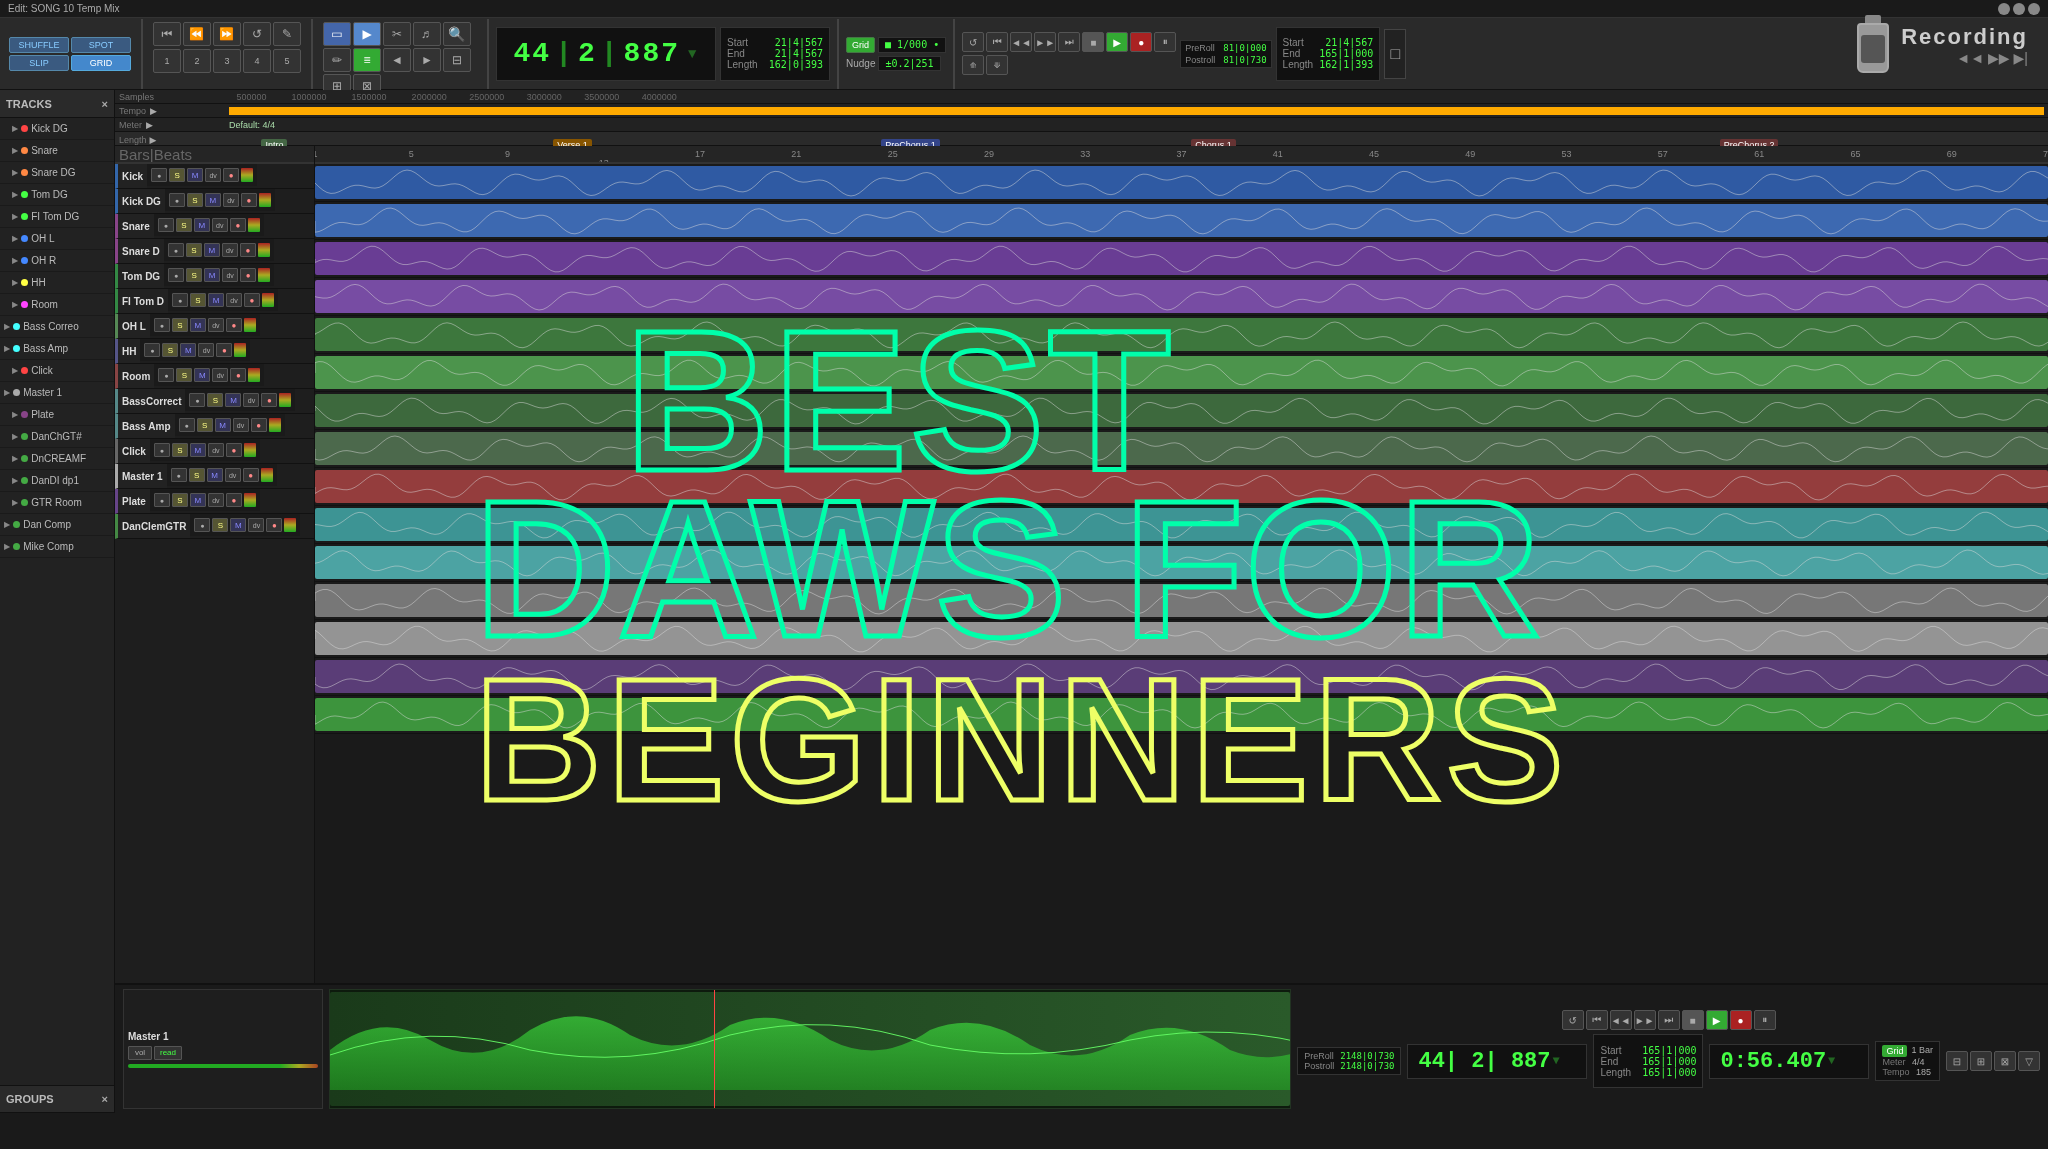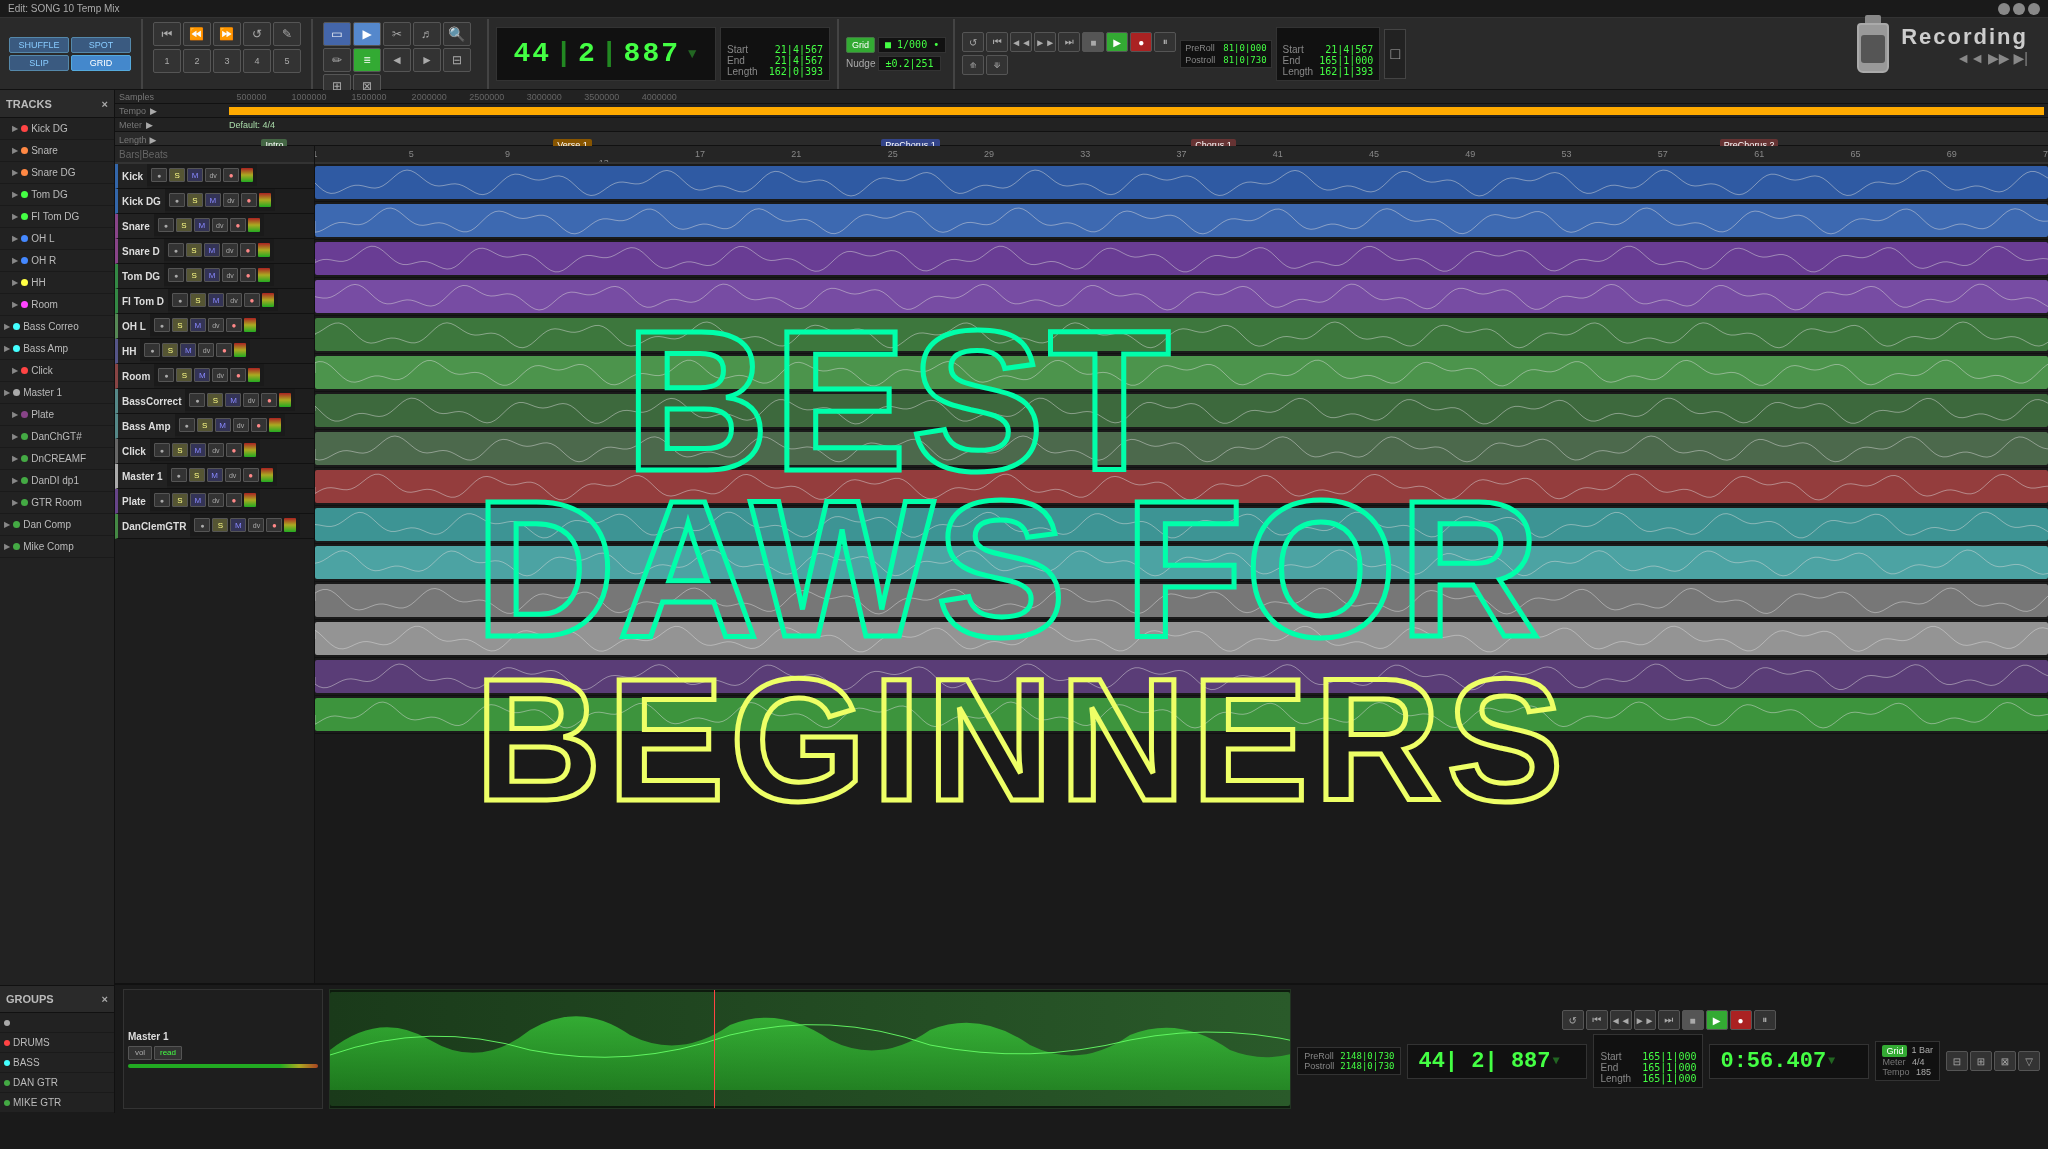--- a/index.html
+++ b/index.html
@@ -94,21 +94,21 @@
     .sel-panel {
       background: #111;
       border: 1px solid #333;
       padding: 3px 6px;
       font-size: 10px;
       color: #aaa;
       min-width: 110px;
       height: 54px;
       display: flex;
       flex-direction: column;
-      justify-content: flex-end;
+      justify-content: center;
     }
     .sel-panel-row {
       display: flex;
       justify-content: space-between;
       gap: 6px;
     }
     .sel-panel-row span:first-child { color: #888; }
     .sel-panel-row span:last-child { color: #44ff44; font-family: monospace; }
 
     
@@ -695,43 +695,20 @@
         <div class="track-item" style="padding-left: 4px;">
       <span class="track-arrow">▶</span>
       <span class="track-dot" style="background:#44aa44;"></span>
       <span class="track-name">Mike Comp</span>
     </div>
       </div>
     <div class="groups-header">
       <span>GROUPS</span>
       <span style="cursor:pointer;color:#aaa;">×</span>
     </div>
-    <div id="groups-list">
-
-    <div class="group-item">
-      <span class="track-dot" style="background:#aaaaaa;width:6px;height:6px;"></span>
-      <span class="track-name"><all></all></span>
-    </div>
-        <div class="group-item">
-      <span class="track-dot" style="background:#ff4444;width:6px;height:6px;"></span>
-      <span class="track-name">DRUMS</span>
-    </div>
-        <div class="group-item">
-      <span class="track-dot" style="background:#44ffff;width:6px;height:6px;"></span>
-      <span class="track-name">BASS</span>
-    </div>
-        <div class="group-item">
-      <span class="track-dot" style="background:#44aa44;width:6px;height:6px;"></span>
-      <span class="track-name">DAN GTR</span>
-    </div>
-        <div class="group-item">
-      <span class="track-dot" style="background:#44aa44;width:6px;height:6px;"></span>
-      <span class="track-name">MIKE GTR</span>
-    </div>
-      </div>
   </div>
 
   <div style="flex:1;display:flex;flex-direction:column;overflow:hidden;">
 
     <div>
 
 
       <div class="meta-row">
         <div style="width:110px;">
           <span style="color:#777;font-size:9px;">Samples</span>
@@ -772,21 +749,21 @@
           <span class="marker-label chorus2" style="left:82%;">PreChorus 2</span>
         </div>
       </div>
     </div>
 
     <div style="display:flex;flex:1;overflow:hidden;">
 
       <div style="width:200px;background:#1e1e1e;border-right:1px solid #111;overflow:hidden;flex-shrink:0;">
 
         <div class="bars-ruler" style="padding-left:4px;">
-          <span style="font-size:10px;color:#666;">Bars|Beats</span>
+          <span style="font-size:15px;color:#666;">Bars|Beats</span>
         </div>
 
         <div id="tc-rows">
             <div class="tc-row" style="border-left: 3px solid rgb(51, 102, 170);">
       <div class="tc-label-row">
         <span class="tc-label">Kick</span>
       </div>
       <div class="tc-controls-row">
         <button class="tc-btn" style="font-size:7px;">●</button>
         <button class="tc-btn s">S</button>

